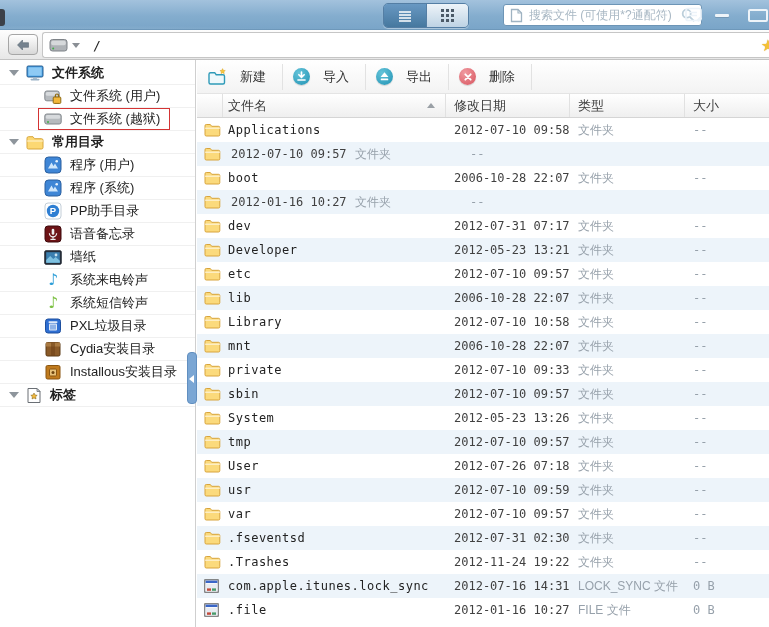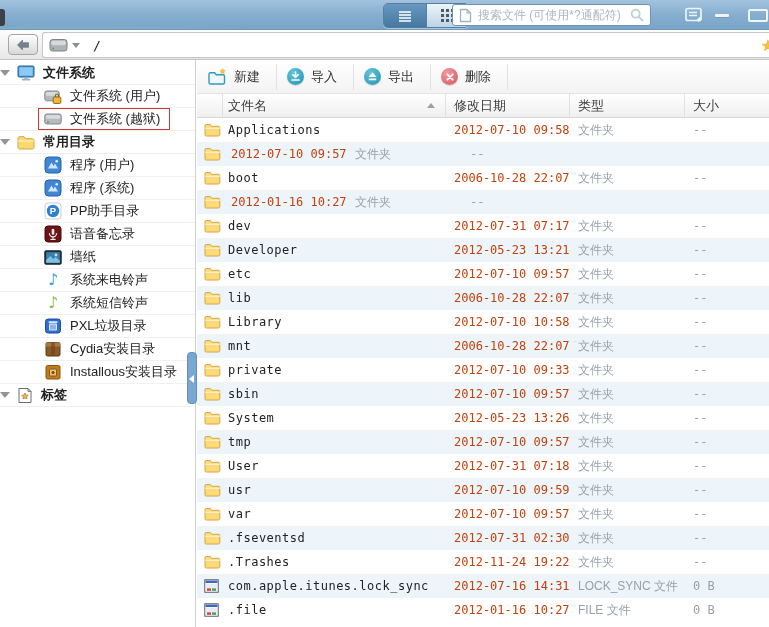--- a/index.html
+++ b/index.html
@@ -13,21 +13,21 @@
             border-bottom:1px solid #6e98ba; }
   .topbar::before { content:""; position:absolute; inset:0;
             background:radial-gradient(95% 170% at 10% 185%, rgba(255,255,255,.55), rgba(255,255,255,0) 58%); }
   .logo-sliver { position:absolute; left:0; top:9px; width:5px; height:17px;
             background:#3c4149; border-radius:0 3px 3px 0; }
   .view-toggle { position:absolute; left:383px; top:3px; display:flex; border:1px solid #547ea4;
             border-radius:5px; overflow:hidden; box-shadow:0 1px 1px rgba(255,255,255,.4); }
   .vt-btn { width:42px; height:23px; display:flex; align-items:center; justify-content:center; cursor:pointer; }
   .vt-list { background:linear-gradient(#6898c2,#46789f); }
   .vt-grid { background:linear-gradient(#eef4f9,#bed3e4); border-left:1px solid #547ea4; }
-  .search-box { position:absolute; left:452px; top:4px; width:199px; height:22px; background:#fff;
+  .search-box { position:absolute; left:503px; top:4px; width:199px; height:22px; background:#fff;
             border:1px solid #6d95b6; border-radius:3px; display:flex; align-items:center; padding:0 6px; gap:6px; }
   .search-box input { flex:1; border:none; outline:none; font-size:12px; color:#444; min-width:0;
             font-family:"Liberation Sans","DejaVu Sans",sans-serif; }
   .search-box input::placeholder { color:#a9b8c4; }
   .win-icon { position:absolute; top:7px; display:flex; align-items:center; justify-content:center;
             width:20px; height:16px; cursor:pointer; }
   .wi-notes { left:684px; } .wi-min { left:712px; } .wi-max { left:748px; }
   .minus-bar { width:14px; height:3px; background:#eef4f9; border-radius:1px; box-shadow:0 1px 0 rgba(0,0,0,.12); }
   .max-rect { width:24px; height:13px; border:2px solid #eef4f9; border-radius:2px; }
 
@@ -46,40 +46,40 @@
   .addr-path { margin-left:13px; font-family:"DejaVu Sans Mono","Liberation Mono",monospace;
             font-size:13px; color:#222; }
   .fav-star { position:absolute; right:-6px; top:3px; font-size:16px; color:#f4c137;
             text-shadow:0 0 1px #c89020; cursor:pointer; }
 
   
   .sidebar { position:absolute; left:0; top:60px; width:196px; bottom:0; background:#fff;
             border-right:1px solid #cfcfcf; padding-top:2px; }
   .side-row { height:23px; display:flex; align-items:center; border-bottom:1px solid #f0f0f0;
             font-size:13px; color:#222; cursor:pointer; white-space:nowrap; }
-  .side-section { font-weight:bold; gap:7px; }
+  .side-section { font-weight:bold; padding-left:9px; gap:7px; }
   .side-item { padding-left:44px; }
   .tri-down { width:0; height:0; border-left:5px solid transparent; border-right:5px solid transparent;
             border-top:6px solid #8e959c; flex:none; }
   .side-wrap { display:inline-flex; align-items:center; gap:8px; }
   .side-wrap.selected { border:1px solid #d43434; padding:1px 9px 1px 5px; margin-left:-6px; }
   .note-glyph { font-size:16px; font-weight:bold; line-height:16px; width:18px; text-align:center;
             font-family:"DejaVu Sans",sans-serif; }
 
   .splitter { position:absolute; left:187px; top:352px; width:10px; height:52px; background:#7aa6d4;
             border:1px solid #618fc0; border-radius:4px; z-index:6; cursor:col-resize; }
   .splitter::before { content:""; position:absolute; left:1px; top:22px; width:0; height:0;
             border-top:4px solid transparent; border-bottom:4px solid transparent;
             border-right:5px solid #fff; }
 
   
   .main { position:absolute; left:197px; top:60px; right:0; bottom:0; background:#fff; }
   .toolbar { height:34px; display:flex; align-items:center; padding-left:2px;
             background:linear-gradient(#ffffff,#f3f3f3); border-bottom:1px solid #e4e4e4; }
-  .tb-btn { display:flex; align-items:center; gap:7px; height:26px; padding:0 16px 0 8px;
+  .tb-btn { display:flex; align-items:center; gap:13px; height:26px; padding:0 16px 0 8px;
             border-right:1px solid #e2e2e2; margin-right:2px; font-size:13px; color:#333; cursor:pointer; }
   .tb-circle { width:17px; height:17px; border-radius:50%; display:flex; align-items:center;
             justify-content:center; flex:none; }
   .c-teal { background:radial-gradient(circle at 35% 28%, #63c3d9, #2293b4); box-shadow:0 1px 1px rgba(0,0,0,.15);}
   .c-red  { background:radial-gradient(circle at 35% 28%, #f09aa0, #d8545e); box-shadow:0 1px 1px rgba(0,0,0,.15);}
 
   .thead { height:24px; display:flex; background:linear-gradient(#ffffff,#efefef);
             border-bottom:1px solid #d5d5d5; font-size:13px; color:#3c3c3c; align-items:center; }
   .th { height:100%; display:flex; align-items:center; border-right:1px solid #e1e1e1; cursor:pointer; }
   .th-icon { width:26px; }
@@ -90,21 +90,21 @@
   .sort-asc { position:absolute; right:10px; top:9px; width:0; height:0;
             border-left:4px solid transparent; border-right:4px solid transparent;
             border-bottom:5px solid #9aa0a6; }
 
   .tbody .trow { height:24px; display:flex; align-items:center; font-size:12px; cursor:default; }
   .trow.alt { background:#edf4fa; }
   .cell { overflow:hidden; white-space:nowrap; }
   .cell-icon { width:26px; padding-left:7px; display:flex; align-items:center; }
   .cell-name { width:223px; padding-left:5px; color:#222;
             font-family:"DejaVu Sans Mono","Liberation Mono",monospace; letter-spacing:0.5px; }
-  .cell-date { width:124px; padding-left:8px; color:#c2410c;
+  .cell-date { width:124px; padding-left:8px; color:#404040;
             font-family:"DejaVu Sans Mono","Liberation Mono",monospace; }
   .cell-type { width:115px; padding-left:8px; color:#97a1ab; }
   .cell-size { flex:1; padding-left:8px; color:#97a1ab;
             font-family:"DejaVu Sans Mono","Liberation Mono",monospace; }
   .icn { display:inline-flex; flex:none; }
 </style>
 </head>
 <body>
 
 <div class="window">
@@ -637,21 +637,21 @@
         <div class="trow">
           <div class="cell cell-icon">
             <span class="icn">
               <svg width="17" height="14" viewBox="0 0 17 14">
                 <path d="M1 2.8a1.3 1.3 0 011.3-1.3h4l1.4 1.8h6.8a1.3 1.3 0 011.3 1.3v7.1a1.3 1.3 0 01-1.3 1.3H2.3A1.3 1.3 0 011 11.7z" fill="#fbda7c" stroke="#d8a43c"></path>
                 <path d="M1 5.2h15" stroke="#fff" opacity="0.8"></path>
               </svg>
             </span>
           </div>
           <div class="cell cell-name">User</div>
-          <div class="cell cell-date">2012-07-31 07:18</div>
+          <div class="cell cell-date">2012-07-26 07:18</div>
           <div class="cell cell-type">文件夹</div>
           <div class="cell cell-size">--</div>
         </div>
         <div class="trow alt">
           <div class="cell cell-icon">
             <span class="icn">
               <svg width="17" height="14" viewBox="0 0 17 14">
                 <path d="M1 2.8a1.3 1.3 0 011.3-1.3h4l1.4 1.8h6.8a1.3 1.3 0 011.3 1.3v7.1a1.3 1.3 0 01-1.3 1.3H2.3A1.3 1.3 0 011 11.7z" fill="#fbda7c" stroke="#d8a43c"></path>
                 <path d="M1 5.2h15" stroke="#fff" opacity="0.8"></path>
               </svg>

